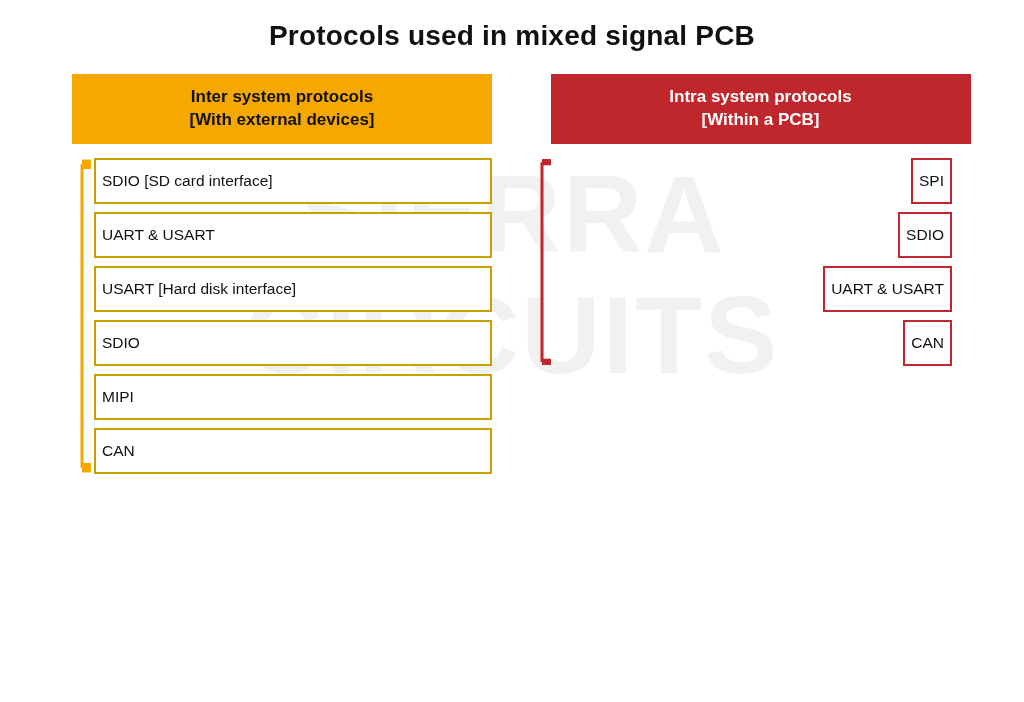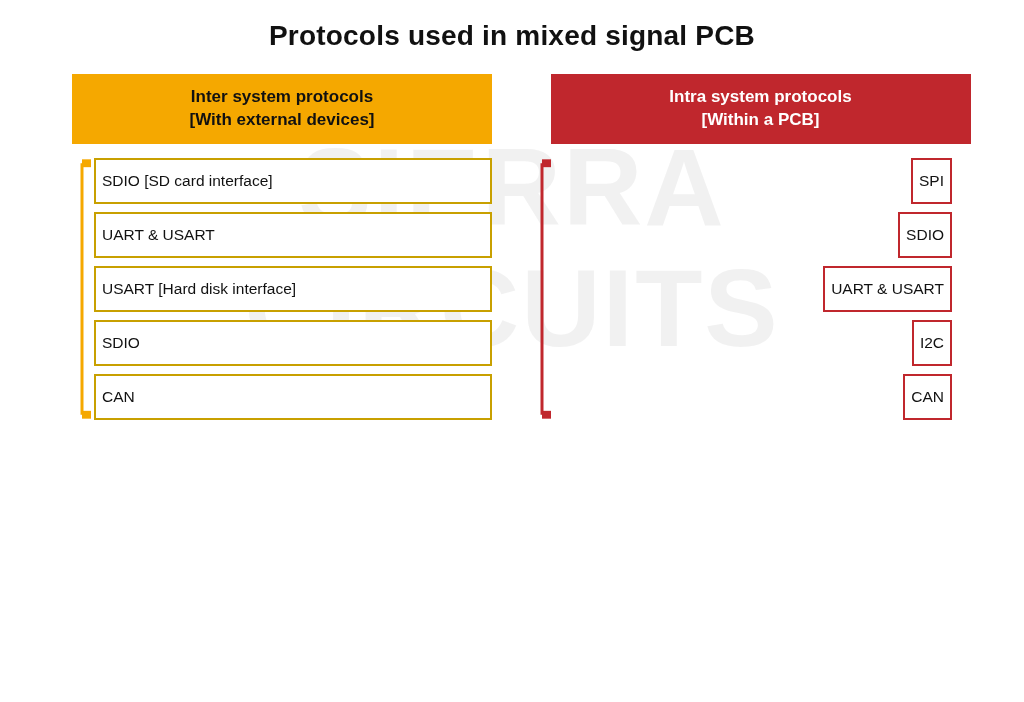--- a/index.html
+++ b/index.html
@@ -145,36 +145,36 @@
       <svg class="bracket-svg" viewBox="0 0 20 100" preserveAspectRatio="none" style="position:absolute;left:0;top:0;width:20px;height:100%;z-index:2;">
         <line x1="10" y1="2" x2="10" y2="98" stroke="#F5A800" stroke-width="3"></line>
         <line x1="10" y1="2" x2="19" y2="2" stroke="#F5A800" stroke-width="3"></line>
         <line x1="10" y1="98" x2="19" y2="98" stroke="#F5A800" stroke-width="3"></line>
       </svg>
       <div class="items-container left-items" id="left-items">
       <div class="item-box left-item">SDIO [SD card interface]</div>
           <div class="item-box left-item">UART &amp; USART</div>
           <div class="item-box left-item">USART [Hard disk interface]</div>
           <div class="item-box left-item">SDIO</div>
+          <div class="item-box left-item">MIPI</div>
           <div class="item-box left-item">CAN</div>
         </div>
     </div>
   </div>
 
   <div class="column">
     <div class="col-header right-header">Intra system protocols<br>[Within a PCB]</div>
     <div style="position:relative; width:100%;">
 
       <svg class="bracket-svg" viewBox="0 0 20 100" preserveAspectRatio="none" style="position:absolute;left:0;top:0;width:20px;height:100%;z-index:2;">
         <line x1="10" y1="2" x2="10" y2="98" stroke="#C0272D" stroke-width="3"></line>
         <line x1="10" y1="2" x2="19" y2="2" stroke="#C0272D" stroke-width="3"></line>
         <line x1="10" y1="98" x2="19" y2="98" stroke="#C0272D" stroke-width="3"></line>
       </svg>
       <div class="items-container right-items" id="right-items">
       <div class="item-box right-item">SPI</div>
           <div class="item-box right-item">SDIO</div>
           <div class="item-box right-item">UART &amp; USART</div>
-          <div class="item-box right-item">I2C</div>
           <div class="item-box right-item">CAN</div>
         </div>
     </div>
   </div>
 </div>
 
 </body></html>

